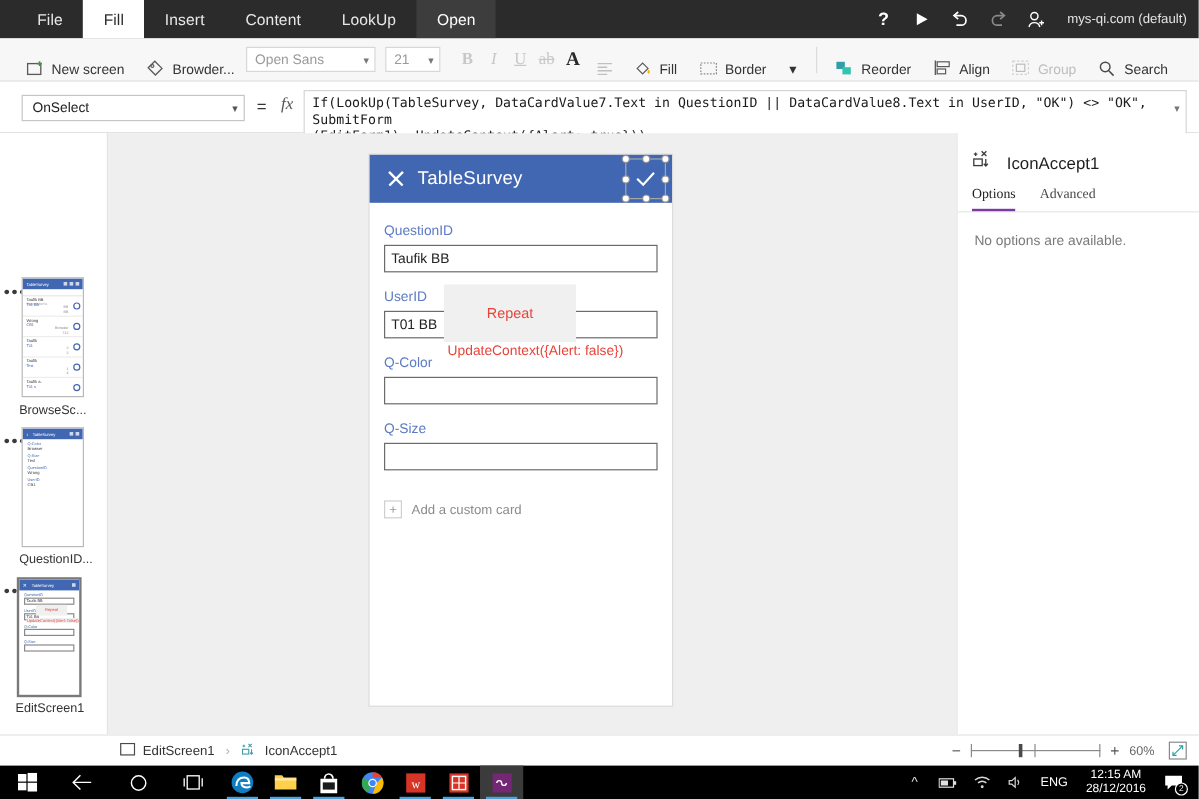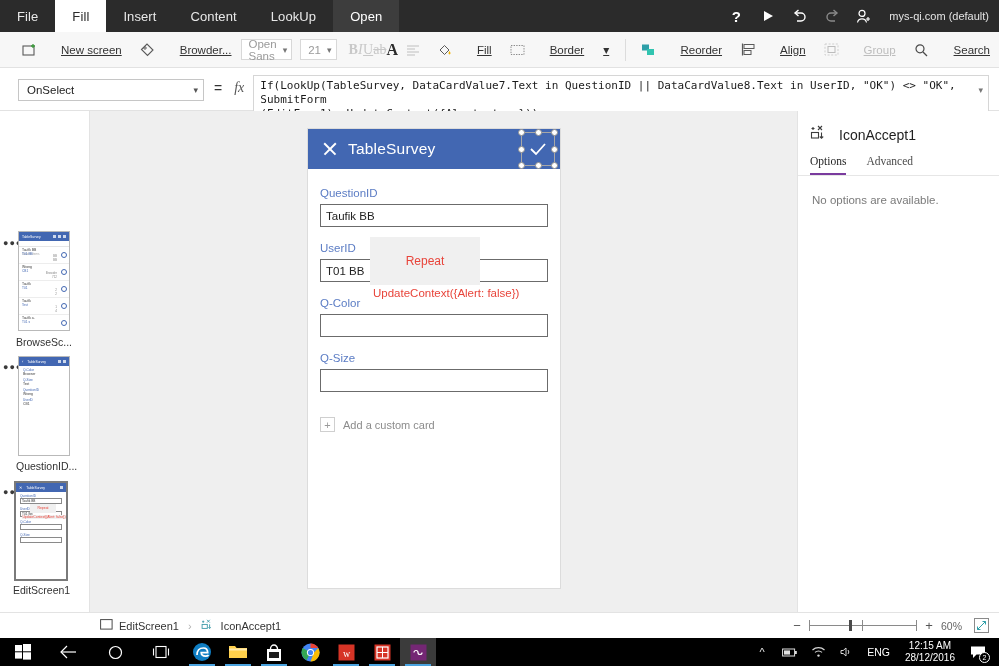--- a/index.html
+++ b/index.html
@@ -9,21 +9,21 @@
     font-family: "Liberation Sans", sans-serif;
     background: #ffffff;
   }
   #app { position: relative; width: 999px; height: 666px; }
 
   
   .menubar {
     position: absolute; top: 0; left: 0; width: 999px; height: 32px;
     background: #2b2b2b; display: flex; align-items: stretch;
   }
-  .menu-tabs { display: flex; align-items: stretch; }
+  .menu-tabs { display: flex; align-items: stretch; padding-left: 14px; }
   .menu-tab {
     display: flex; align-items: center; padding: 0 17px;
     color: #e8e8e8; font-size: 13px; cursor: default;
     letter-spacing: .1px;
   }
   .menu-tab.active { background: #ffffff; color: #2b2b2b; }
   .menu-tab.sub-active { background: #3d3d3d; color: #ffffff; }
   .menu-right {
     margin-left: auto; display: flex; align-items: center;
     padding-right: 10px; gap: 14px;
@@ -36,24 +36,23 @@
   .menu-ico svg { display: block; }
   .account-name { color: #e4e4e4; font-size: 11px; padding-left: 2px; }
 
   
   .ribbon {
     position: absolute; top: 32px; left: 0; width: 999px; height: 36px;
     background: #f7f7f7; border-bottom: 1px solid #e2e2e2;
     display: flex; align-items: center; padding-left: 12px;
   }
   .rb-item {
-    display: flex; align-items: center; gap: 24px;
+    display: flex; align-items: flex-end; gap: 6px;
     padding: 0 9px; height: 30px; font-size: 11.5px; color: #333;
     white-space: nowrap;
-    text-decoration: underline;
   }
   .rb-item.disabled { color: #bdbdbd; }
   .rb-label { font-size: 11.5px; }
   .rb-sep { width: 1px; height: 22px; background: #dcdcdc; margin: 0 6px; }
   .rb-select {
     height: 21px; border: 1px solid #d8d8d8; background: #fff;
     display: flex; align-items: center; justify-content: space-between;
     padding: 0 4px 0 7px; font-size: 11.5px; color: #9a9a9a;
   }
   .rb-select .chev { font-size: 9px; color: #777; padding-left: 6px; }

